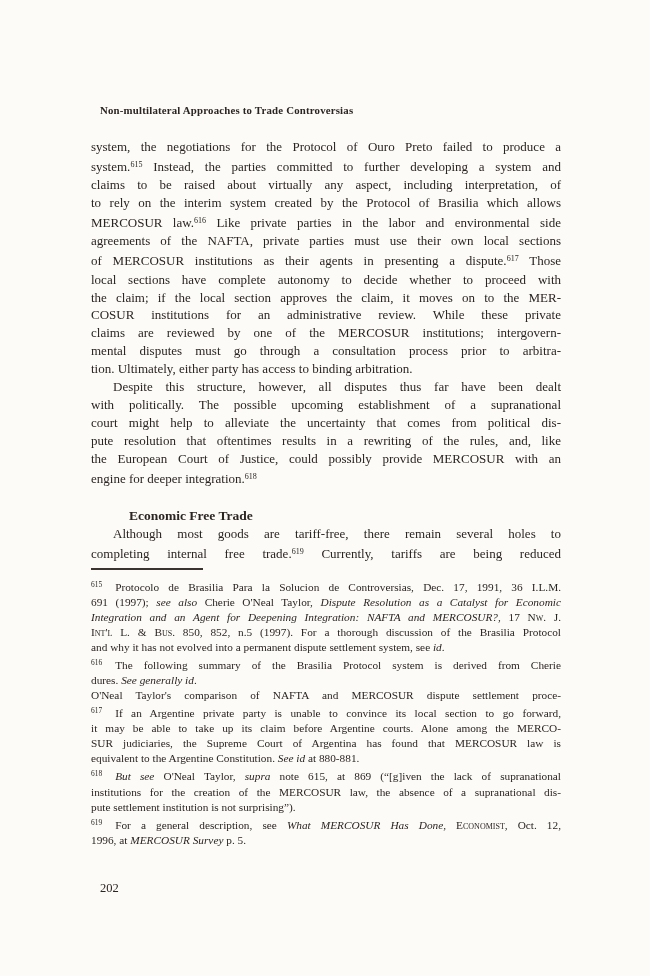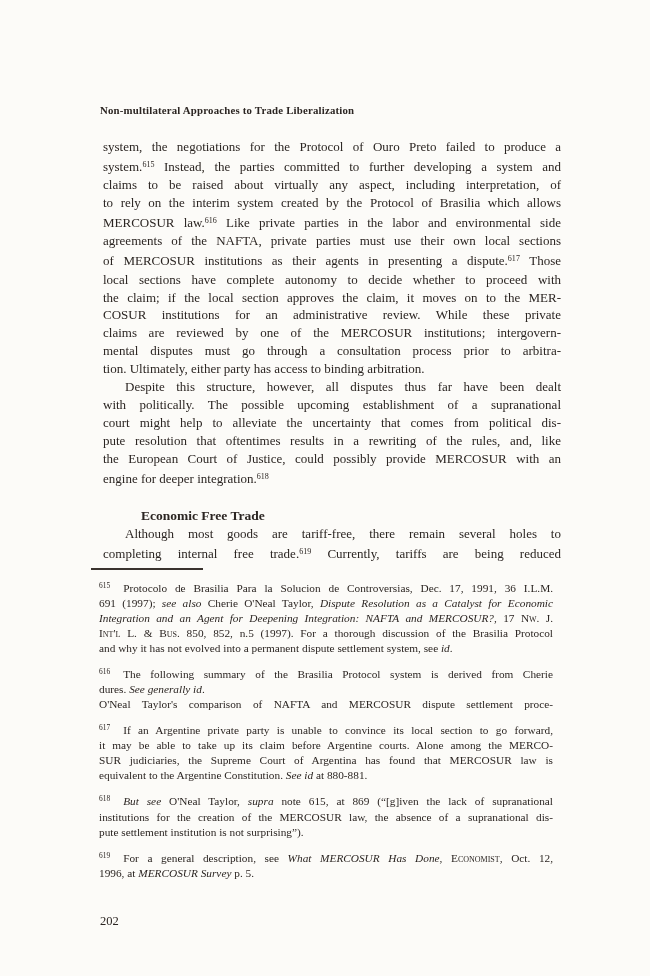--- a/index.html
+++ b/index.html
@@ -15,21 +15,21 @@
   .content { position: absolute; left: 91px; top: 104px; width: 470px; }
 
   .running-header {
     font-weight: bold;
     font-size: 10.8px;
     line-height: 13px;
     letter-spacing: 0.2px;
     margin: 0 0 21px 9px;
   }
 
-  .bodytext { font-size: 13px; line-height: 17.9px; margin-left: 12px; }
+  .bodytext { font-size: 13px; line-height: 17.9px; }
   .line { text-align: justify; text-align-last: justify; }
   .line.end { text-align-last: auto; }
   .line.ind { text-indent: 22px; }
 
   .s-sup  { font-size: 0.62em; vertical-align: 0.55em; }
   .s-fnum { font-size: 0.66em; vertical-align: 0.55em; margin-right: 13px; }
   .s-i    { font-style: italic; }
   .s-sc   { font-variant: small-caps; }
 
   .section-heading {
@@ -39,35 +39,35 @@
     margin: 19px 0 0 38px;
   }
   .para { margin: 0; }
 
   .fnsep {
     width: 112px; height: 0;
     border-top: 2px solid #3a332e;
     margin: 5px 0 0 0;
   }
   .footnotes { margin-top: 7px; font-size: 11.3px; line-height: 15px; }
-  .footnote { margin: 8px; }
+  .footnote { margin: 0; }
 
   .page-number {
     font-size: 12.5px;
     line-height: 15px;
     margin: 33px 0 0 9px;
   }
 </style>
 </head>
 <body>
 
 <div class="page">
   <div class="content">
 
-    <div class="running-header">Non-multilateral Approaches to Trade Liberalization</div>
+    <div class="running-header">Non-multilateral Approaches to Trade Controversias</div>
 
     <div class="bodytext">
       <div class="para">
           <div class="line"><span>system, the negotiations for the Protocol of Ouro Preto failed to produce a</span></div>
           <div class="line"><span>system.</span><span class="s-sup">615</span><span> Instead, the parties committed to further developing a system and</span></div>
           <div class="line"><span>claims to be raised about virtually any aspect, including interpretation, of</span></div>
           <div class="line"><span>to rely on the interim system created by the Protocol of Brasilia which allows</span></div>
           <div class="line"><span>MERCOSUR law.</span><span class="s-sup">616</span><span> Like private parties in the labor and environmental side</span></div>
           <div class="line"><span>agreements of the NAFTA, private parties must use their own local sections</span></div>
           <div class="line"><span>of MERCOSUR institutions as their agents in presenting a dispute.</span><span class="s-sup">617</span><span> Those</span></div>

